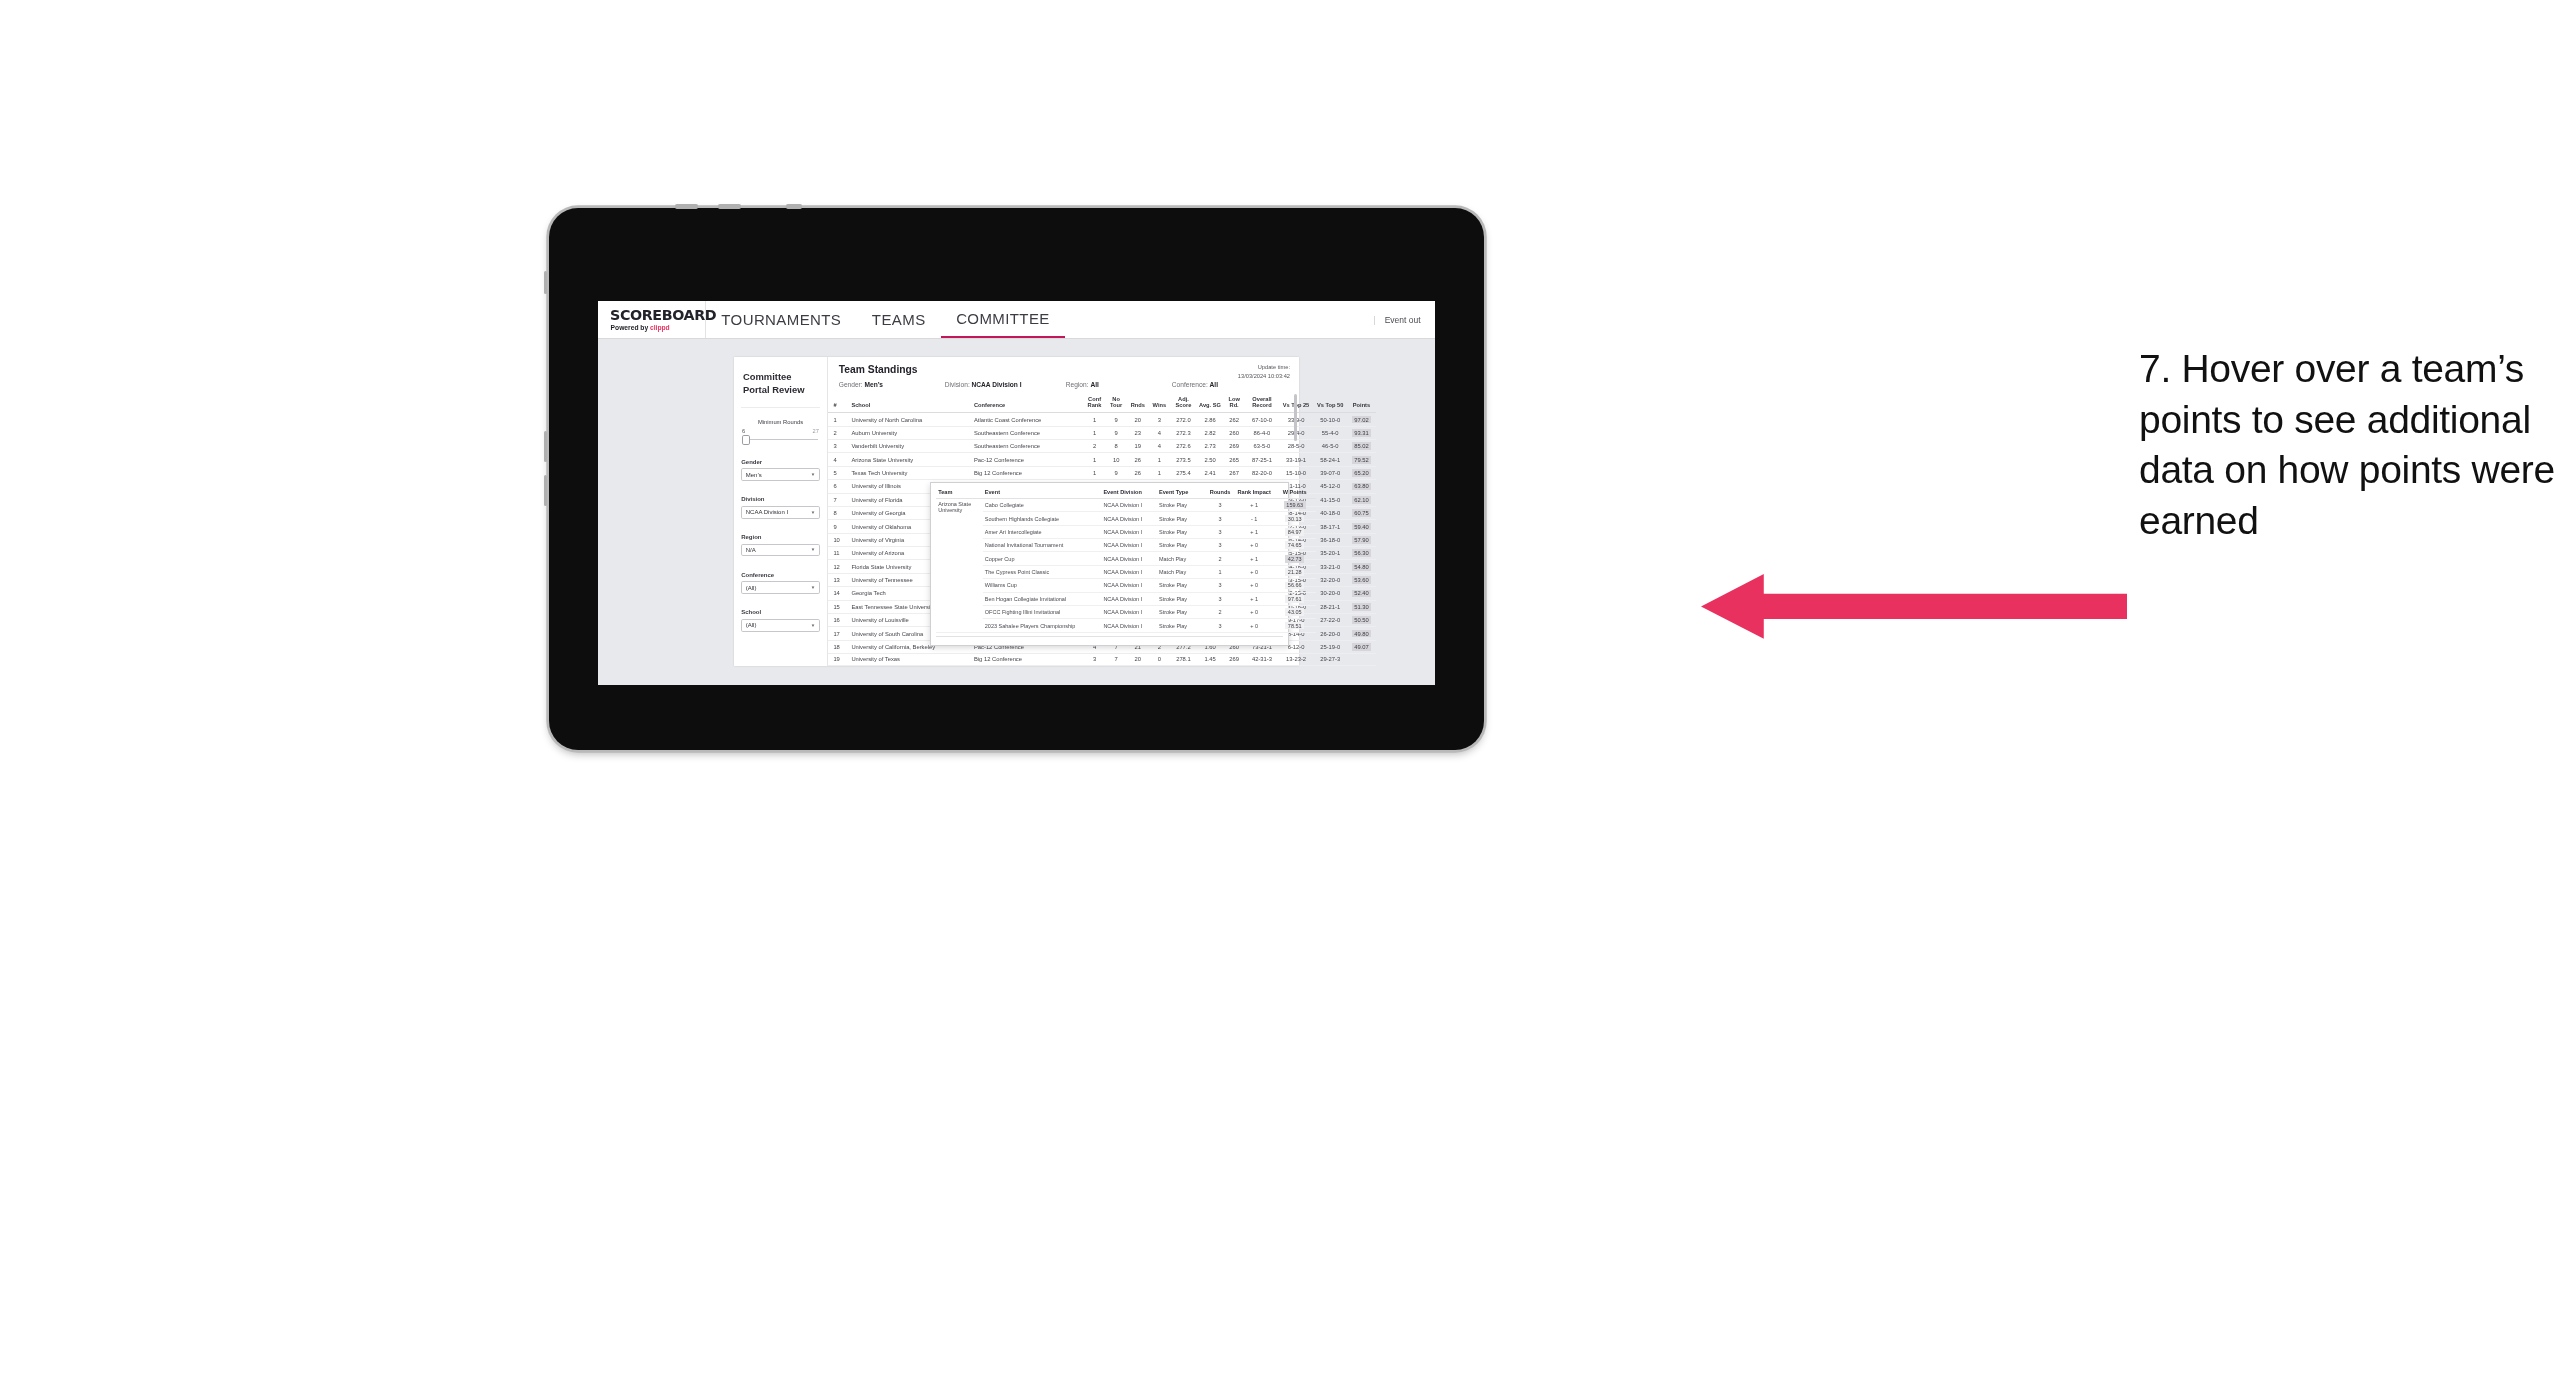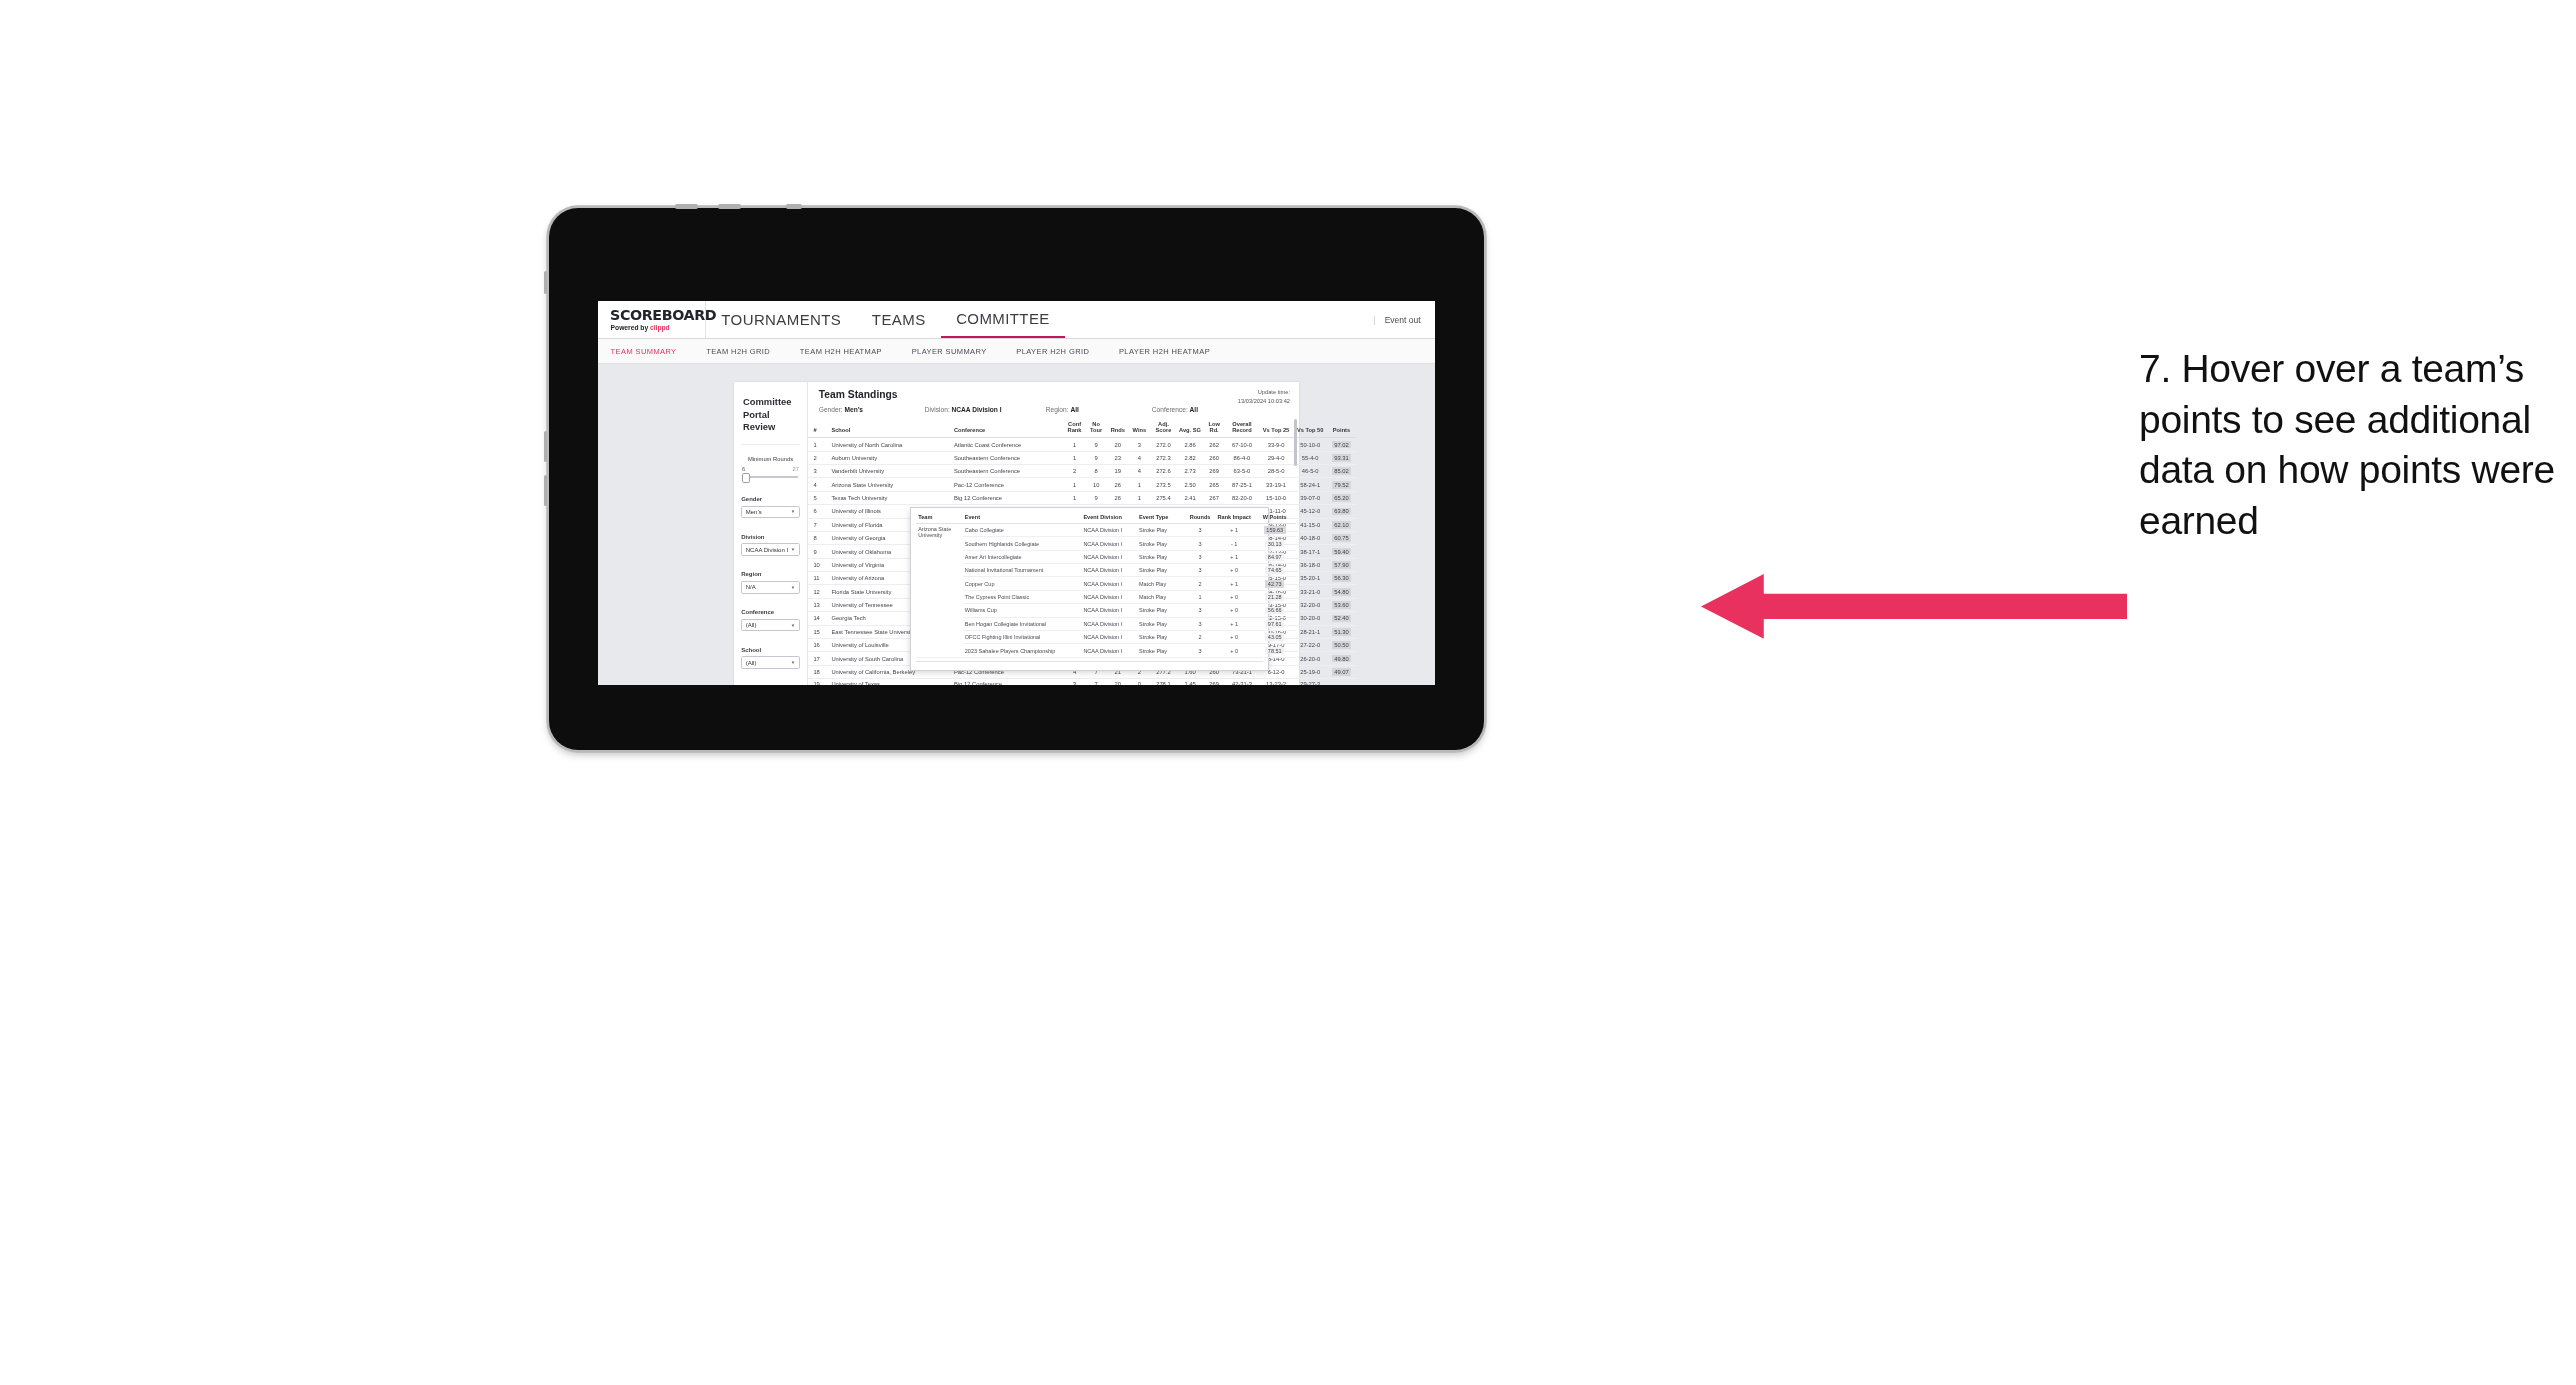--- a/index.html
+++ b/index.html
@@ -47,21 +47,21 @@
           margin-right:14.4px;cursor:pointer;white-space:nowrap;}
   .subtab.active{color:#e8315f;}
 
   
   .wb-wrap{padding:18px 0 0 0;display:flex;justify-content:center;}
   .workbook{width:565px;background:#fff;box-shadow:0 0 1.8px rgba(0,0,0,.13);
             display:flex;flex-direction:column;}
   .wb-body{display:flex;}
 
   
-  .side{width:74px;border-right:0.9px solid #e6e6e6;box-sizing:border-box;
+  .side{width:94px;border-right:0.9px solid #e6e6e6;box-sizing:border-box;
         padding:9px 7.2px 9px 7.2px;}
   .side-title{font-size:9.4px;font-weight:bold;color:#2c2c34;line-height:1.32;
               padding:5.4px 1.8px 10.8px 1.8px;border-bottom:0.9px solid #ececec;margin-bottom:10.8px;}
   .ctl{margin-bottom:15.3px;}
   .ctl-lab{font-size:6px;color:#3a3a42;font-weight:bold;margin-bottom:3.6px;}
   .ctl-lab.small{font-weight:normal;text-align:center;font-size:5.8px;}
   .minmax{display:flex;justify-content:space-between;font-size:5.7px;color:#55555c;
           margin:1.8px 0.9px 0.9px 0.9px;}
   .minmax .mx{color:#9a9aa2;}
   .slider{position:relative;height:8px;margin-top:0.9px;}
@@ -150,28 +150,20 @@
         <div class="navlink">TOURNAMENTS</div>
         <div class="navlink">TEAMS</div>
         <div class="navlink active">COMMITTEE</div>
       </div>
       <div class="nav-right">
         <span class="nav-sep">|</span>
         <span>Event out</span>
       </div>
     </div>
 
-    <div class="subnav">
-      <div class="subtab active">TEAM SUMMARY</div>
-      <div class="subtab">TEAM H2H GRID</div>
-      <div class="subtab">TEAM H2H HEATMAP</div>
-      <div class="subtab">PLAYER SUMMARY</div>
-      <div class="subtab">PLAYER H2H GRID</div>
-      <div class="subtab">PLAYER H2H HEATMAP</div>
-    </div>
 
     <div class="wb-wrap">
       <div class="workbook">
         <div class="wb-body">
 
           <div class="side">
             <div class="side-title">Committee Portal Review</div>
 
             <div class="ctl">
               <div class="ctl-lab small">Minimum Rounds</div>

